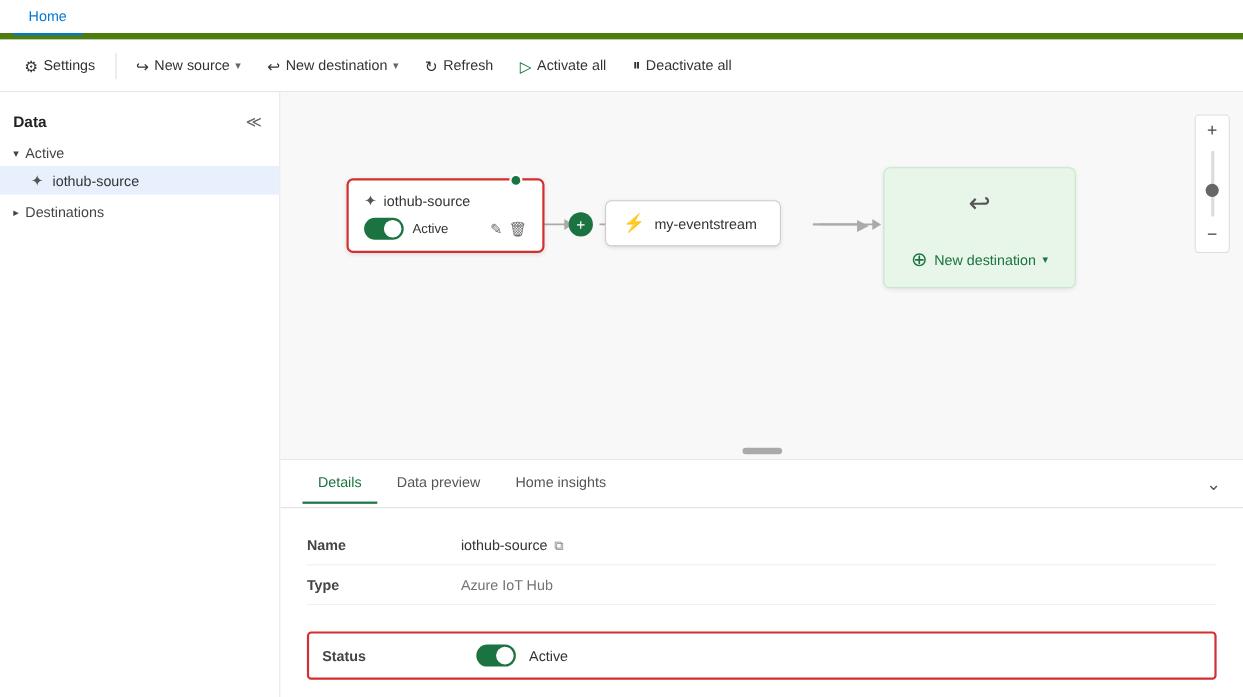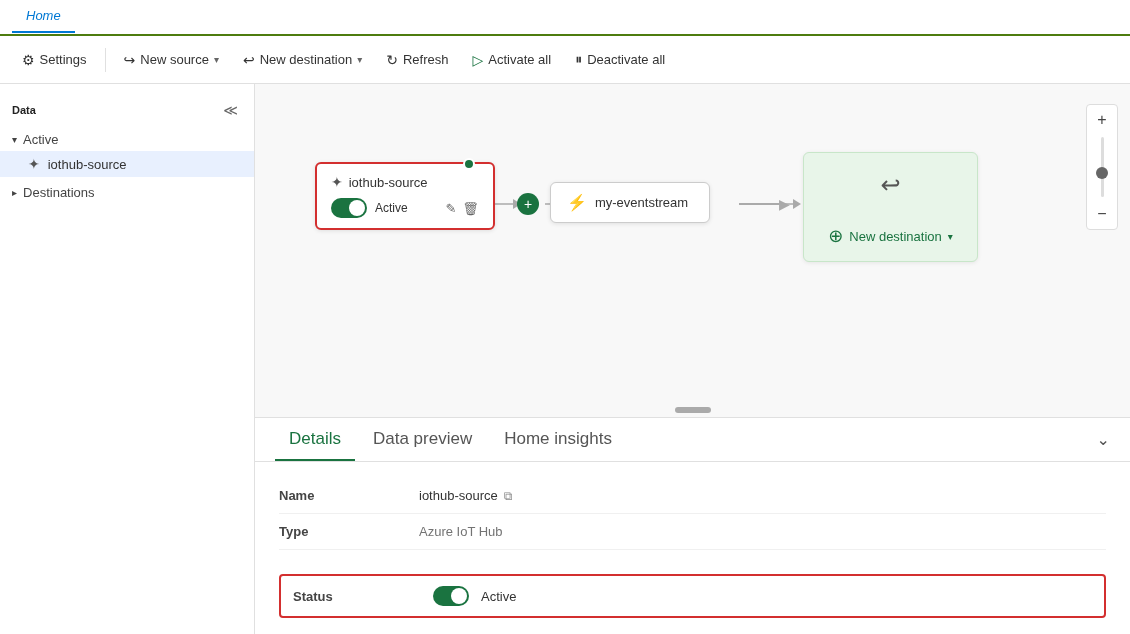--- a/index.html
+++ b/index.html
@@ -1,26 +1,25 @@
 <!DOCTYPE html>
 <html><head>
   <meta charset="utf-8">
   <style>
     * { box-sizing: border-box; margin: 0; padding: 0; }
     body { font-family: 'Segoe UI', Arial, sans-serif; font-size: 13px; background: #f5f5f5; color: #333; }
 
     
     .tab-bar {
       background: #fff;
-      border-bottom: 2px solid #4d7c0f;
+      border-bottom: 6px solid #4d7c0f;
       padding: 0 12px;
       display: flex;
-      align-items: flex-start;
+      align-items: center;
       height: 36px;
-      font-style: italic;
     }
     .tab-item {
       padding: 8px 14px;
       font-size: 13px;
       cursor: pointer;
       border-bottom: 2px solid transparent;
       color: #333;
     }
     .tab-item.active {
       border-bottom: 2px solid #0078d4;
@@ -67,21 +66,21 @@
       flex-shrink: 0;
       padding: 12px 0;
     }
     .sidebar-header {
       display: flex;
       align-items: center;
       justify-content: space-between;
       padding: 4px 12px 8px 12px;
     }
     .sidebar-title {
-      font-size: 11px;
+      font-size: 14px;
       font-weight: 600;
       color: #222;
     }
     .collapse-btn {
       background: none;
       border: none;
       cursor: pointer;
       color: #666;
       font-size: 14px;
       padding: 2px 4px;
@@ -321,21 +320,21 @@
     }
     .details-tabs {
       display: flex;
       align-items: center;
       border-bottom: 1px solid #e0e0e0;
       padding: 0 20px;
       height: 44px;
     }
     .details-tab {
       padding: 10px 14px;
-      font-size: 17px;
+      font-size: 13px;
       cursor: pointer;
       border-bottom: 2px solid transparent;
       color: #555;
       margin-right: 4px;
       text-align: right;
     }
     .details-tab.active {
       border-bottom: 2px solid #1a7340;
       color: #1a7340;
       font-weight: 500;

